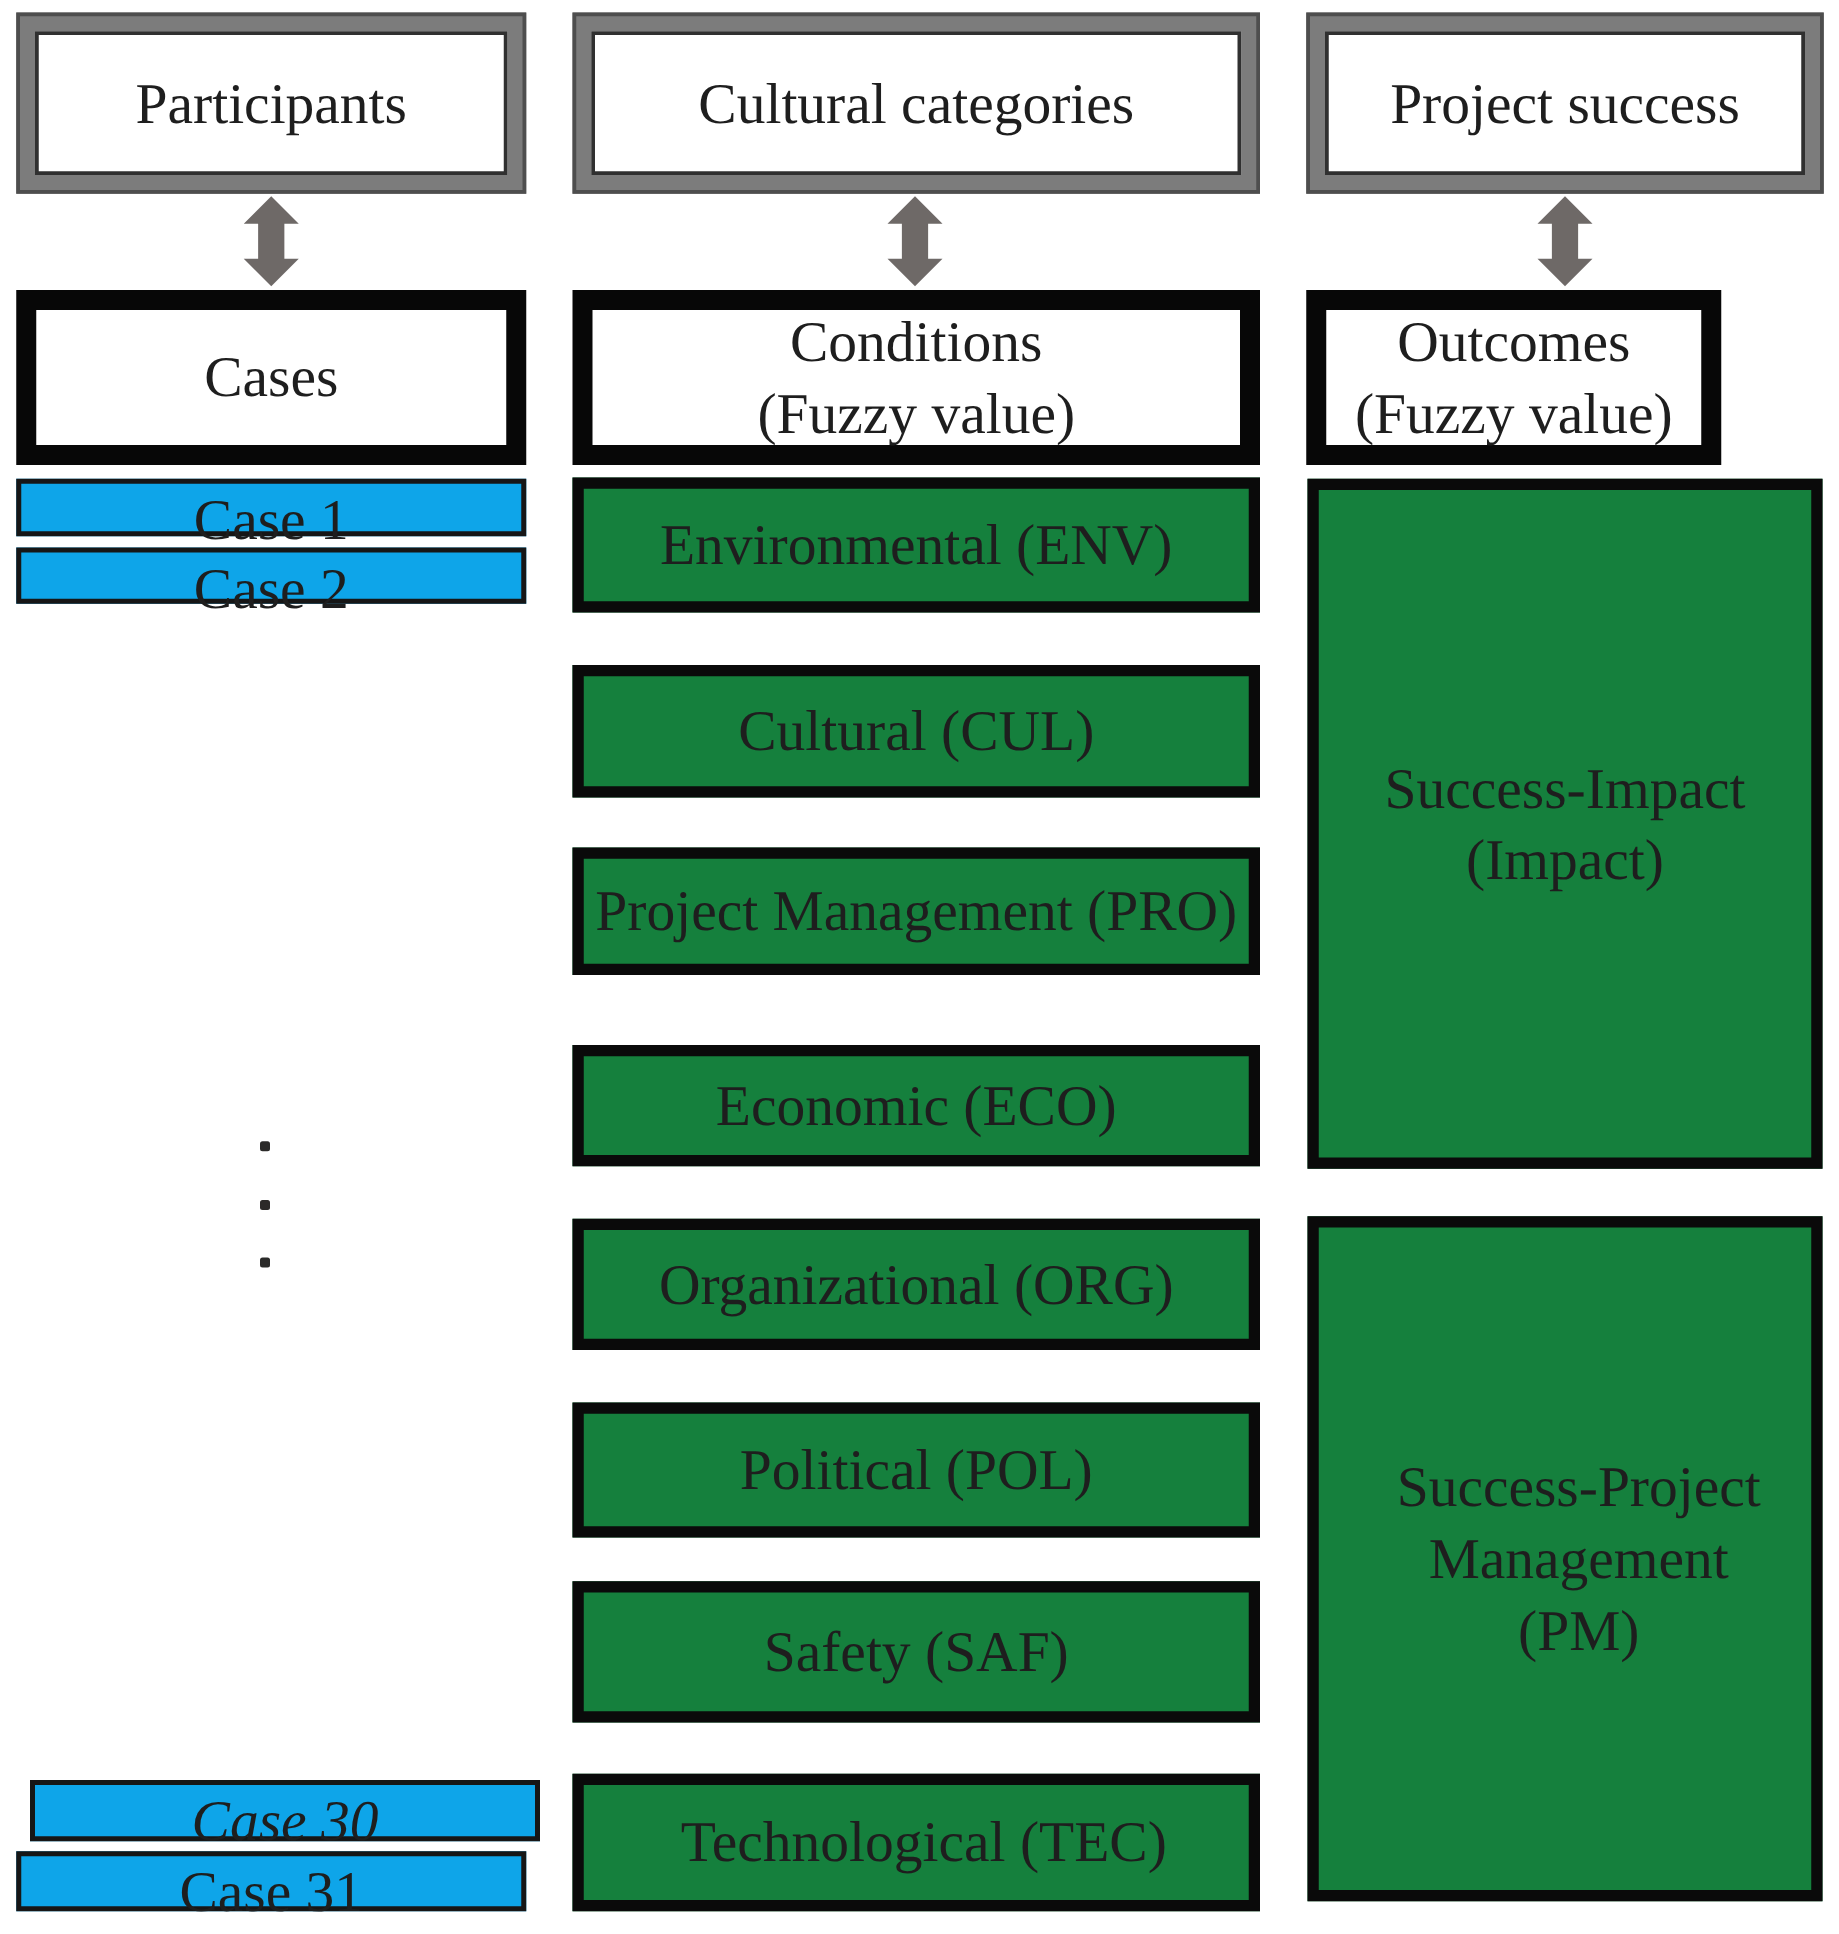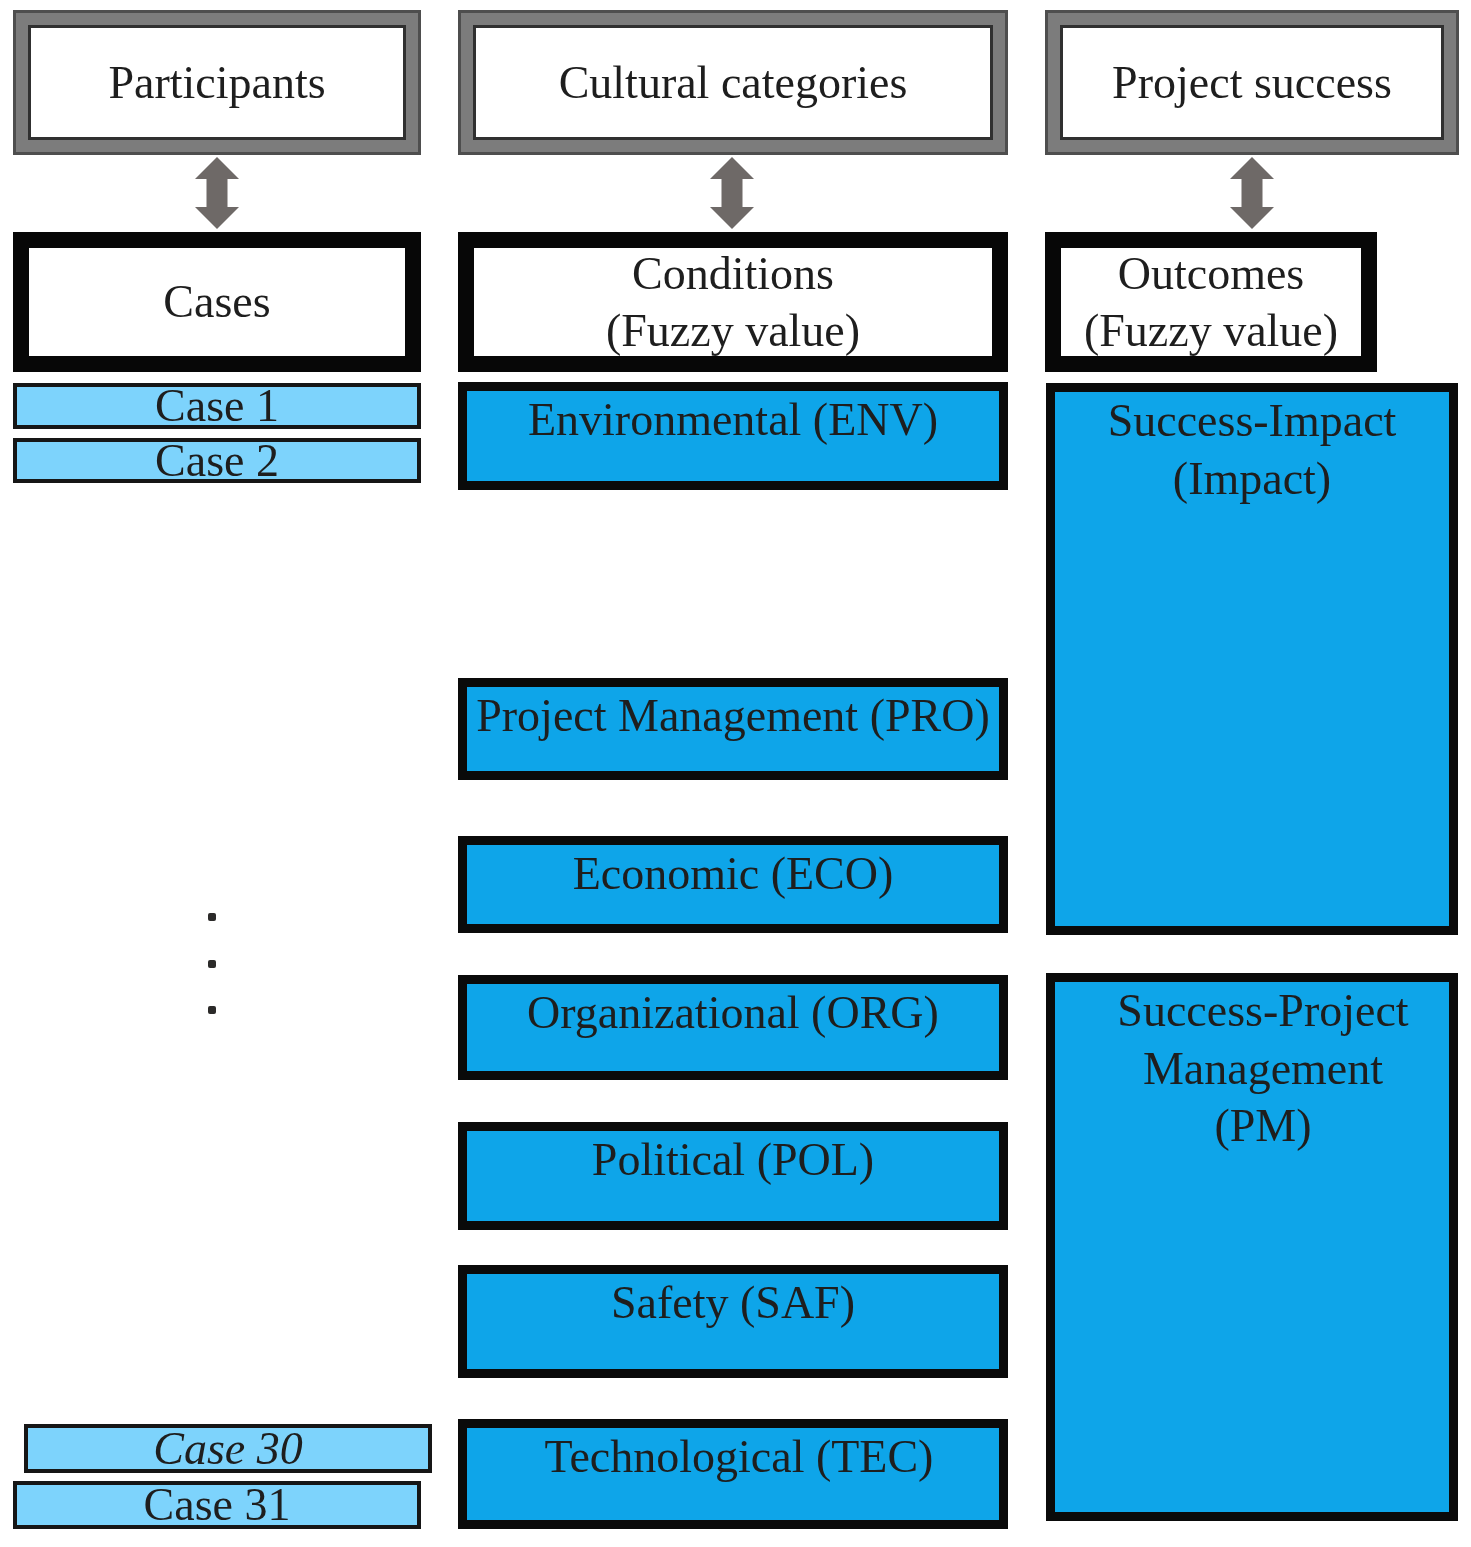--- a/index.html
+++ b/index.html
@@ -48,33 +48,33 @@
     background: #ffffff;
     border: 16px solid #070707;
     display: flex;
     align-items: center;
     justify-content: center;
   }
   
   .cat-box, .outcome-box {
     position: absolute;
     box-sizing: border-box;
-    background: #0ea5e9;
+    background: #15803d;
     border: 9px solid #0a0a0a;
     display: flex;
+    align-items: center;
     justify-content: center;
   }
   
   .case-row {
     position: absolute;
     box-sizing: border-box;
-    background: #7dd3fc;
+    background: #0ea5e9;
     border: 4px solid #161616;
     display: flex;
-    align-items: center;
     justify-content: center;
   }
   .arrow {
     position: absolute;
     top: 156px;
   }
   .dot {
     position: absolute;
     width: 8px;
     height: 8px;
@@ -132,20 +132,23 @@
   </svg>
 
   <div class="black-frame" style="left:458px; top:232px; width:550px; height:140px;">
     <span class="label">Conditions
 (Fuzzy value)</span>
   </div>
 
   <div class="cat-box" style="left:458px; top:382px; width:550px; height:108px;">
     <span class="label">Environmental (ENV)</span>
   </div>
+  <div class="cat-box" style="left:458px; top:532px; width:550px; height:106px;">
+    <span class="label">Cultural (CUL)</span>
+  </div>
   <div class="cat-box" style="left:458px; top:678px; width:550px; height:102px;">
     <span class="label">Project Management (PRO)</span>
   </div>
   <div class="cat-box" style="left:458px; top:836px; width:550px; height:97px;">
     <span class="label">Economic (ECO)</span>
   </div>
   <div class="cat-box" style="left:458px; top:975px; width:550px; height:105px;">
     <span class="label">Organizational (ORG)</span>
   </div>
   <div class="cat-box" style="left:458px; top:1122px; width:550px; height:108px;">

